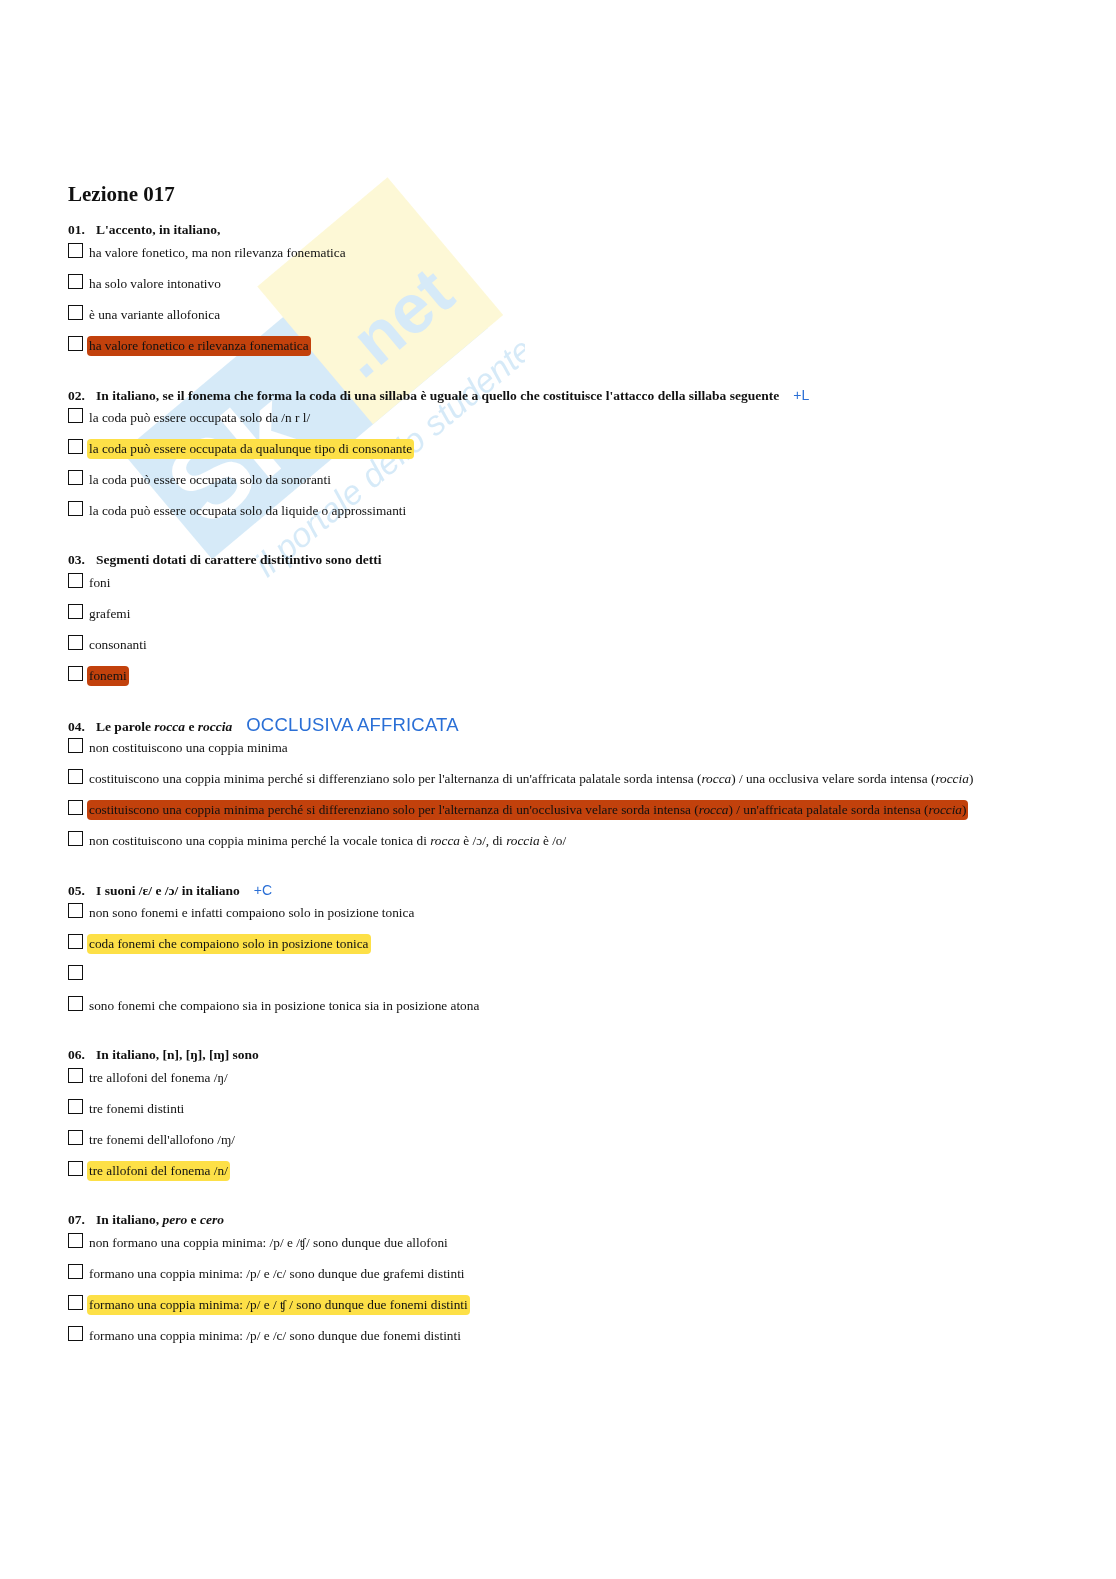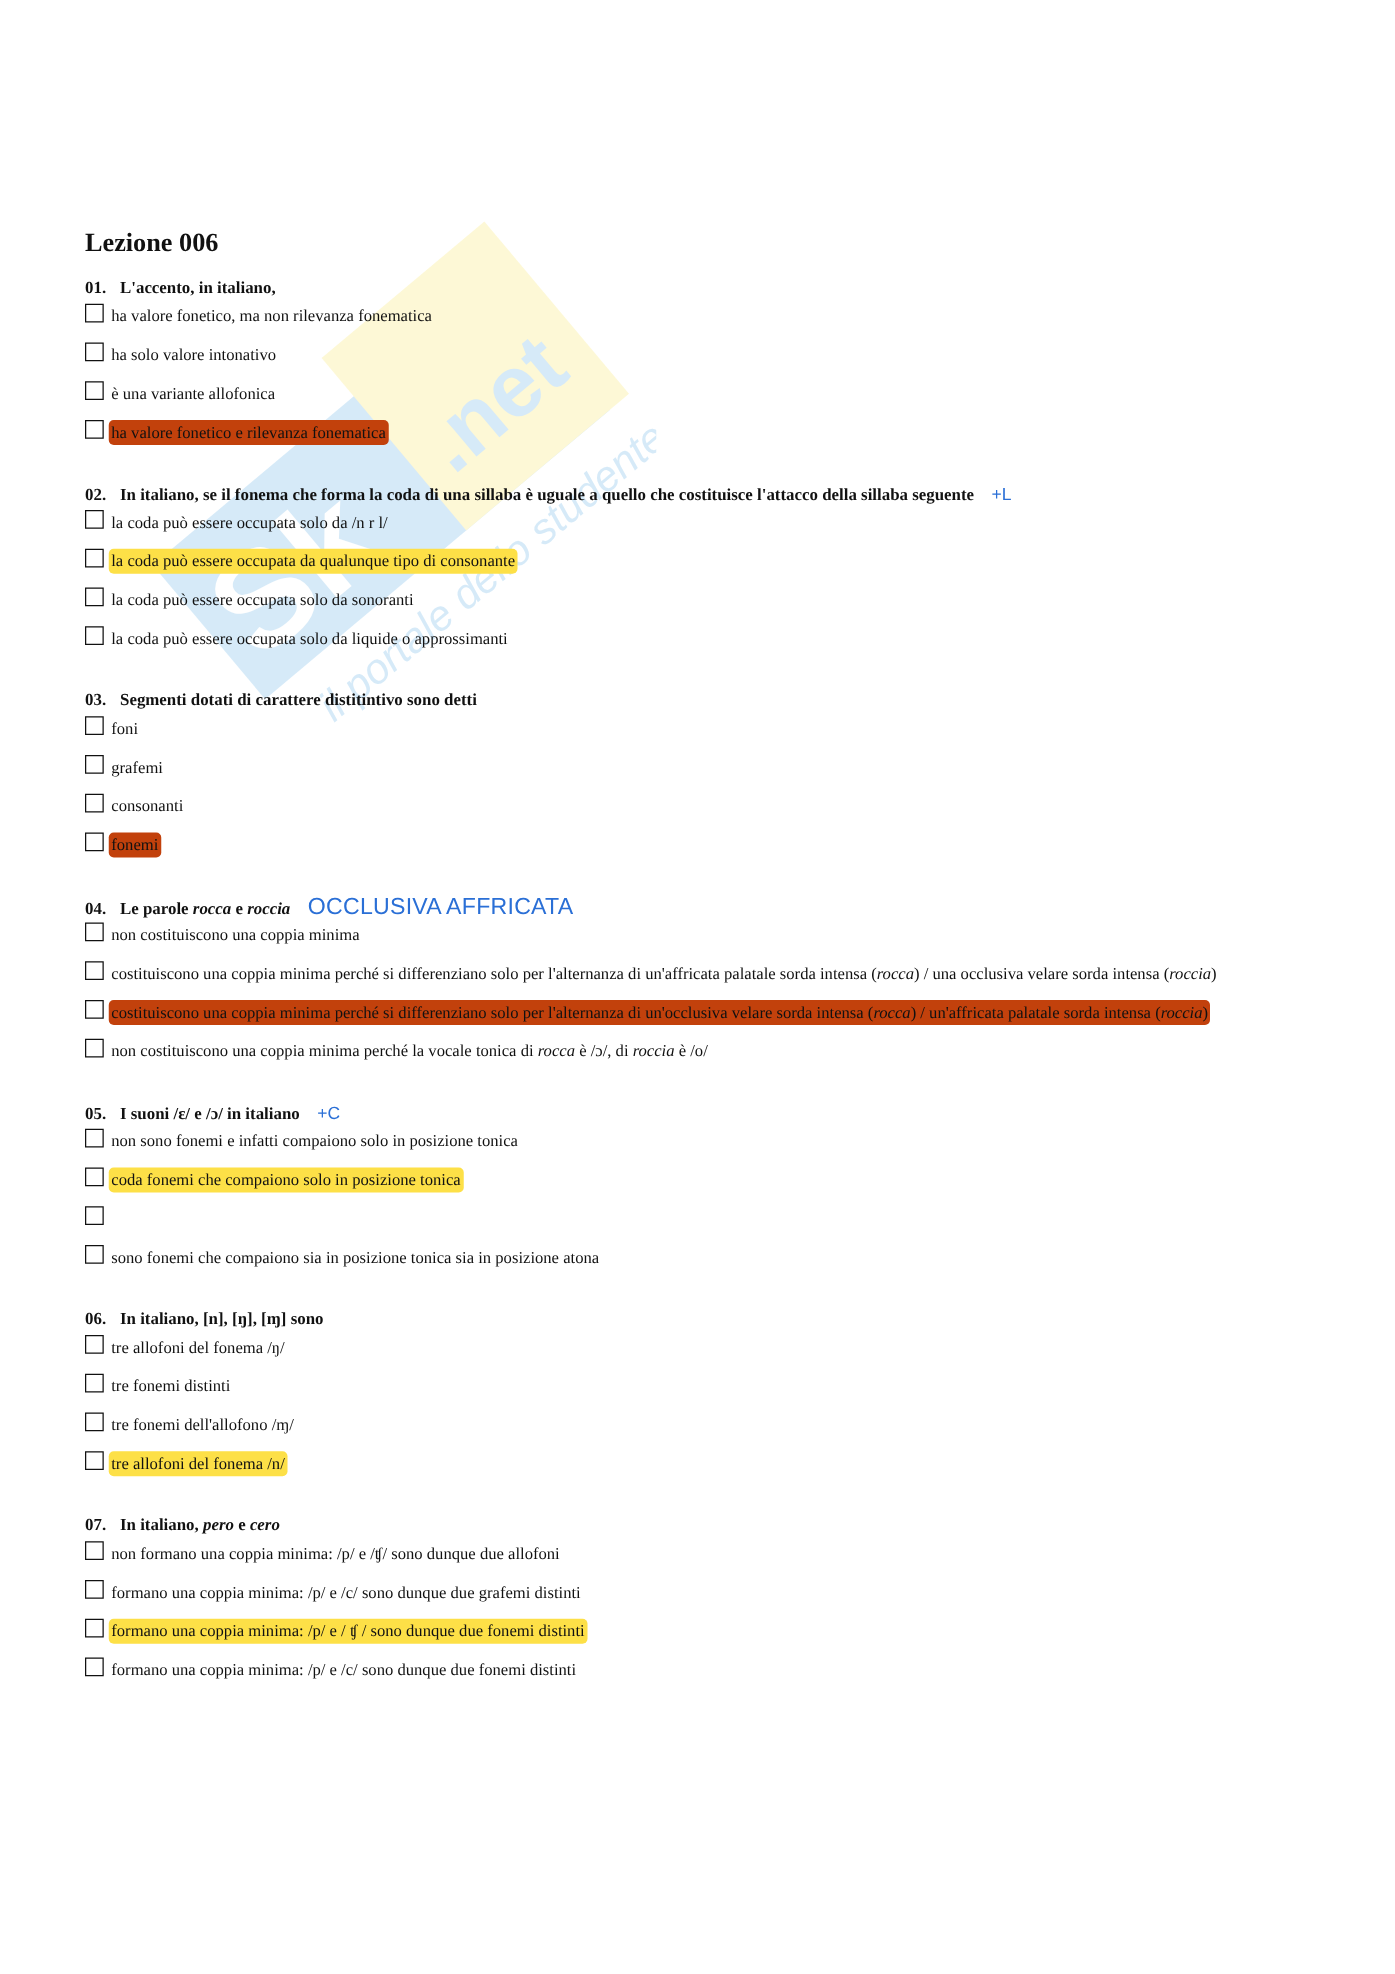--- a/index.html
+++ b/index.html
@@ -32,21 +32,21 @@
   <g transform="rotate(-40 220 220)">
     <rect x="40" y="150" width="360" height="140" fill="#4aa3e0"></rect>
     <rect x="250" y="110" width="170" height="180" fill="#f7e04a"></rect>
     <text x="55" y="265" font-family="Liberation Sans, sans-serif" font-size="110" font-weight="bold" fill="#ffffff">Sk</text>
     <text x="270" y="250" font-family="Liberation Sans, sans-serif" font-size="70" font-weight="bold" fill="#4aa3e0">.net</text>
     <text x="70" y="340" font-family="Liberation Sans, sans-serif" font-size="34" font-style="italic" fill="#4aa3e0">il portale dello studente</text>
   </g>
 </svg>
 
 <div class="page">
-  <h1 class="title">Lezione 006</h1>
+  <h1 class="title">Lezione 017</h1>
 
   <div class="question">
     <div class="q-head">
       <span class="q-num">01.</span><span>L'accento, in italiano,</span>
     </div>
     <div class="option">
         <span class="checkbox"></span>
         <span class="opt-text">ha valore fonetico, ma non rilevanza fonematica</span>
       </div>
     <div class="option">

